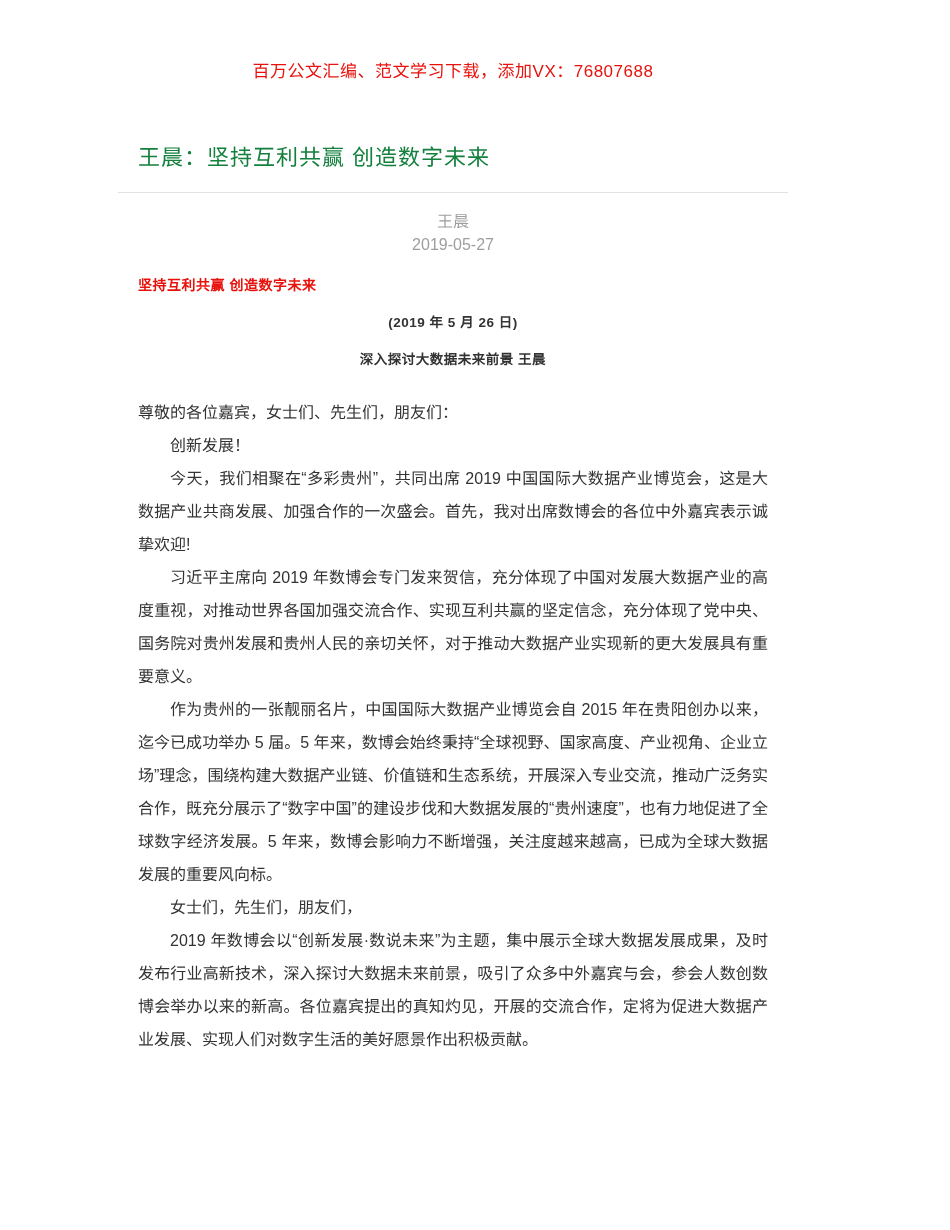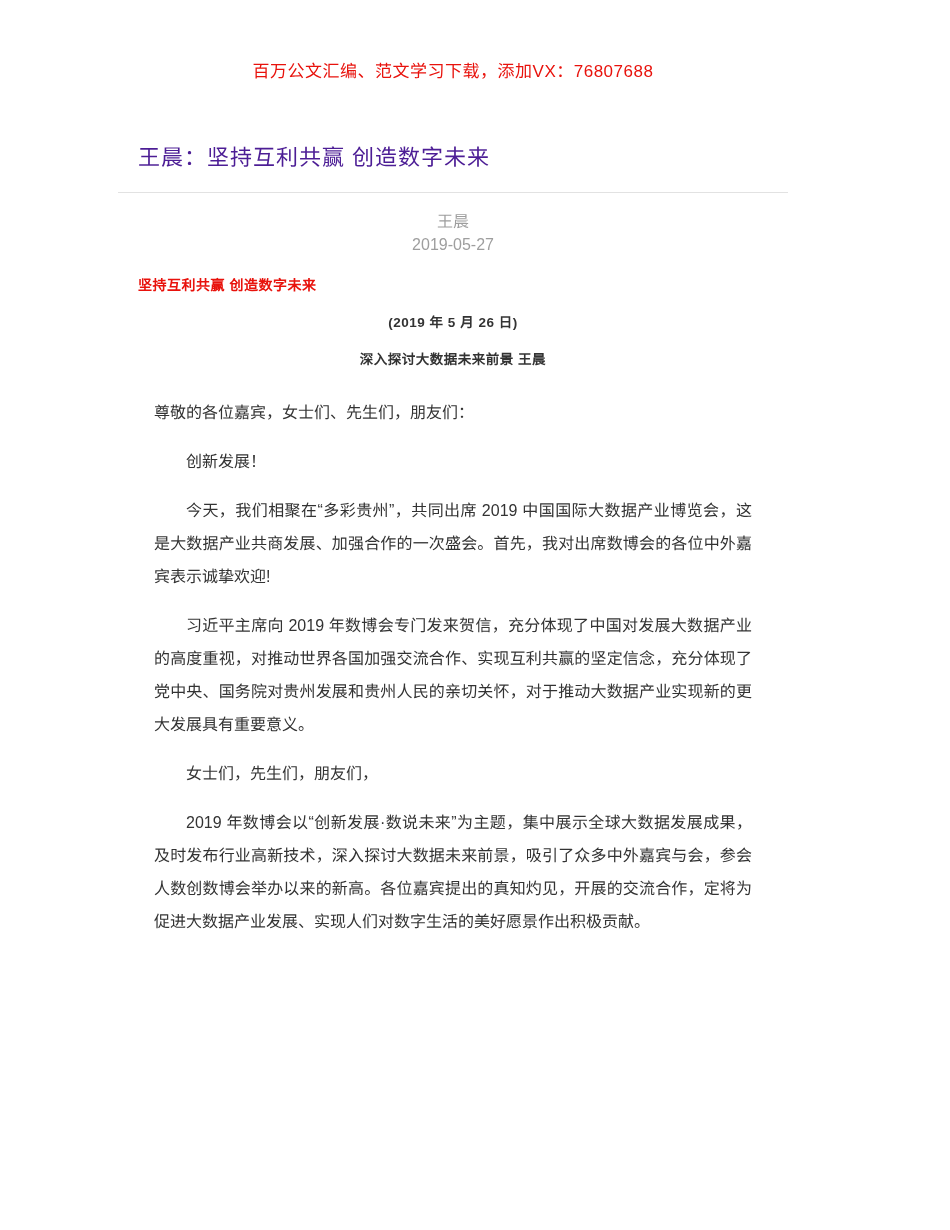--- a/index.html
+++ b/index.html
@@ -25,21 +25,21 @@
     letter-spacing: 0.5px;
   }
   .content {
     width: 630px;
     margin: 0 auto;
   }
   .title {
     margin: 62px 0 0 0;
     font-size: 22px;
     font-weight: 400;
-    color: #4c1d95;
+    color: #15803d;
     letter-spacing: 1px;
     line-height: 1.3;
   }
   .divider {
     border: none;
     border-top: 1px solid #e2e2e2;
     margin: 19px -20px 0 -20px;
     height: 0;
   }
   .byline { margin-top: 17px; text-align: center; }
@@ -65,21 +65,21 @@
     color: #333333;
     letter-spacing: 0.5px;
   }
   .body {
     margin-top: 28px;
     font-size: 16px;
     line-height: 33px;
     color: #333333;
     text-align: justify;
   }
-  .para { margin: 16px; }
+  .para { margin: 0; }
   .para.indent { text-indent: 2em; }
 </style>
 </head>
 <body>
 
 <div class="page">
   <div class="banner">百万公文汇编、范文学习下载，添加VX：76807688</div>
 
   <div class="content">
     <h1 class="title">王晨：坚持互利共赢 创造数字未来</h1>
@@ -96,17 +96,18 @@
     <div class="meta" id="meta-lines">
         <div class="meta-line">(2019 年 5 月 26 日)</div>
         <div class="meta-line">深入探讨大数据未来前景  王晨</div>
       </div>
 
     <div class="body" id="article-body">
         <p class="para">尊敬的各位嘉宾，女士们、先生们，朋友们：</p>
         <p class="para indent">创新发展！</p>
         <p class="para indent">今天，我们相聚在“多彩贵州”，共同出席 2019 中国国际大数据产业博览会，这是大数据产业共商发展、加强合作的一次盛会。首先，我对出席数博会的各位中外嘉宾表示诚挚欢迎!</p>
         <p class="para indent">习近平主席向 2019 年数博会专门发来贺信，充分体现了中国对发展大数据产业的高度重视，对推动世界各国加强交流合作、实现互利共赢的坚定信念，充分体现了党中央、国务院对贵州发展和贵州人民的亲切关怀，对于推动大数据产业实现新的更大发展具有重要意义。</p>
+        <p class="para indent">作为贵州的一张靓丽名片，中国国际大数据产业博览会自 2015 年在贵阳创办以来，迄今已成功举办 5 届。5 年来，数博会始终秉持“全球视野、国家高度、产业视角、企业立场”理念，围绕构建大数据产业链、价值链和生态系统，开展深入专业交流，推动广泛务实合作，既充分展示了“数字中国”的建设步伐和大数据发展的“贵州速度”，也有力地促进了全球数字经济发展。5 年来，数博会影响力不断增强，关注度越来越高，已成为全球大数据发展的重要风向标。</p>
         <p class="para indent">女士们，先生们，朋友们，</p>
         <p class="para indent">2019 年数博会以“创新发展·数说未来”为主题，集中展示全球大数据发展成果，及时发布行业高新技术，深入探讨大数据未来前景，吸引了众多中外嘉宾与会，参会人数创数博会举办以来的新高。各位嘉宾提出的真知灼见，开展的交流合作，定将为促进大数据产业发展、实现人们对数字生活的美好愿景作出积极贡献。</p>
       </div>
   </div>
 </div>
 
 </body></html>

